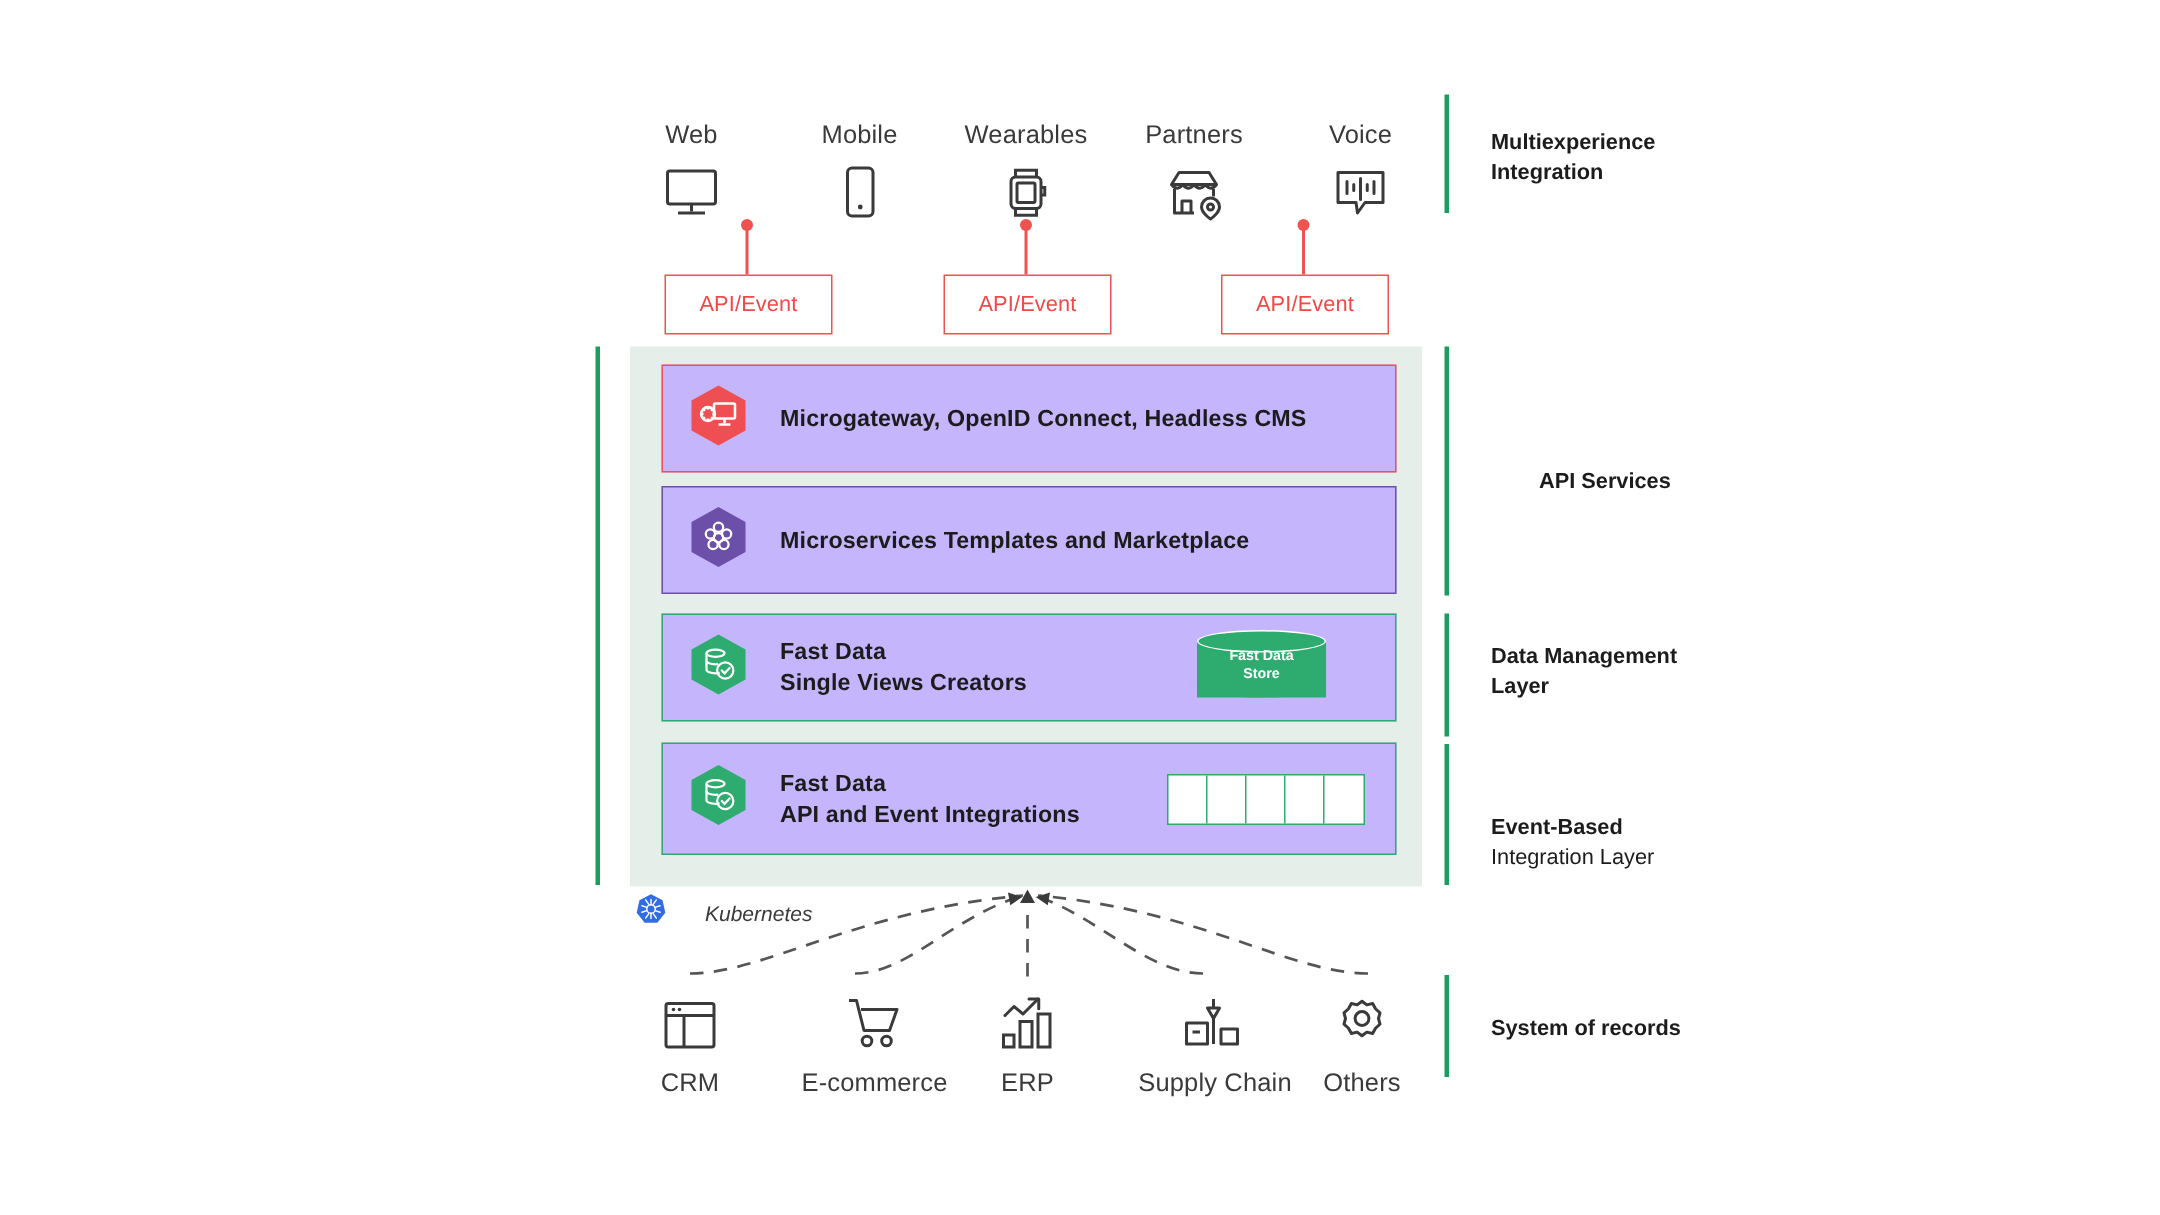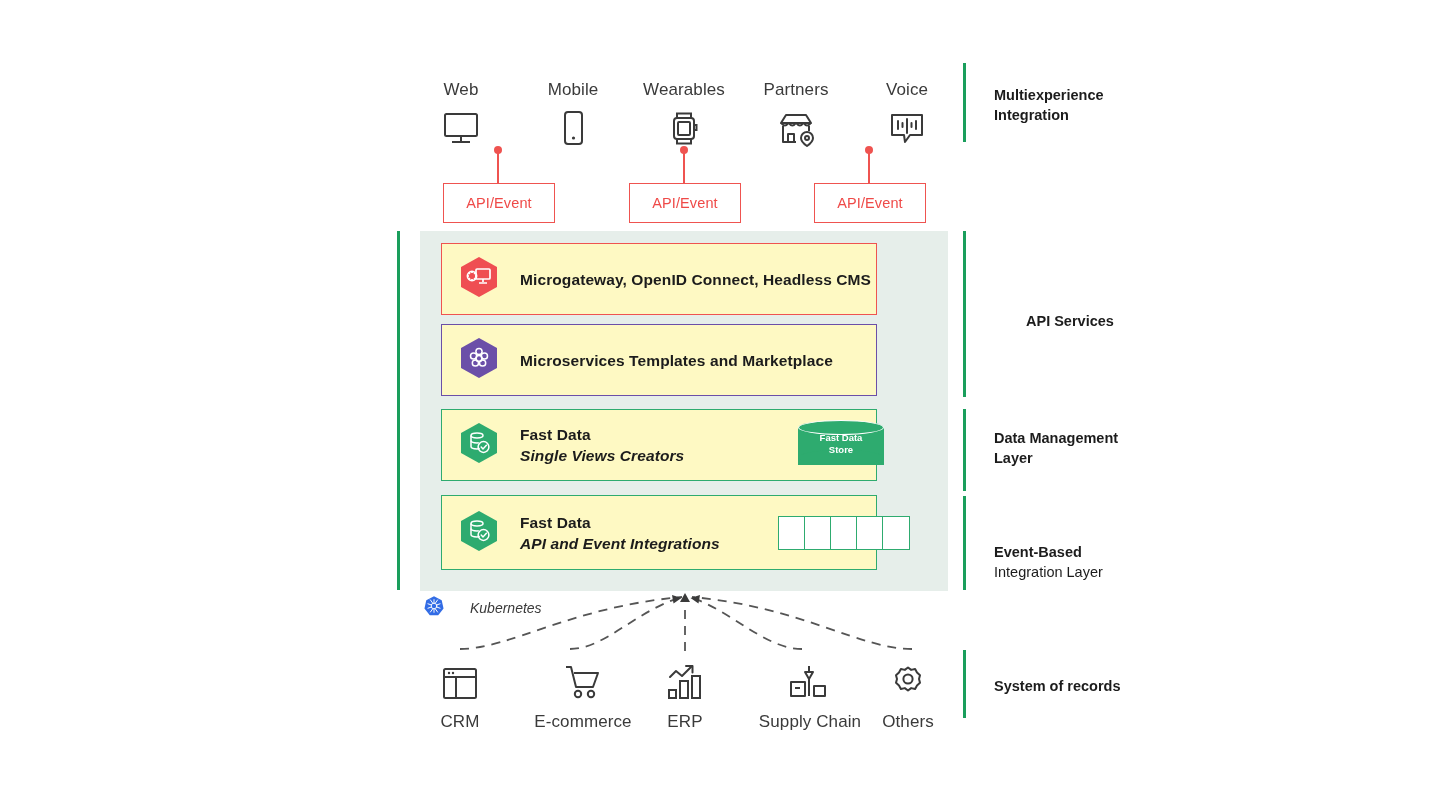--- a/index.html
+++ b/index.html
@@ -30,26 +30,26 @@
   }
   .apistem{position:absolute;width:2px;background:#ef5350;}
   .apidot{position:absolute;width:8px;height:8px;border-radius:50%;background:#ef5350;}
 
   
   .panel{
     position:absolute;left:420px;top:231px;width:528px;height:360px;
     background:#e6eeea;
   }
   .row{
-    position:absolute;left:441px;width:436px;background:#fef9c3;
+    position:absolute;left:441px;width:490px;background:#c4b5fd;
     display:flex;align-items:center;box-sizing:border-box;
   }
   .row .hex{margin-left:18px;flex:0 0 auto;}
   .row .rtext{margin-left:22px;font-weight:700;color:#1c1c1c;font-size:15.5px;line-height:21px;letter-spacing:.1px;}
-  .row .rtext .l2{font-weight:700;font-style:italic;}
+  .row .rtext .l2{font-weight:700;}
 
   .row-red{border:1.6px solid #ef5350;}
   .row-purple{border:1.6px solid #6b4fa8;}
   .row-green{border:1.6px solid #2eab6f;}
 
   
   .gbar{position:absolute;width:2.6px;background:#1a9e5c;}
   .rlabel{position:absolute;font-size:14.5px;line-height:20px;color:#1c1c1c;}
   .rlabel b{font-weight:700;}
   .rlabel .reg{font-weight:400;}

